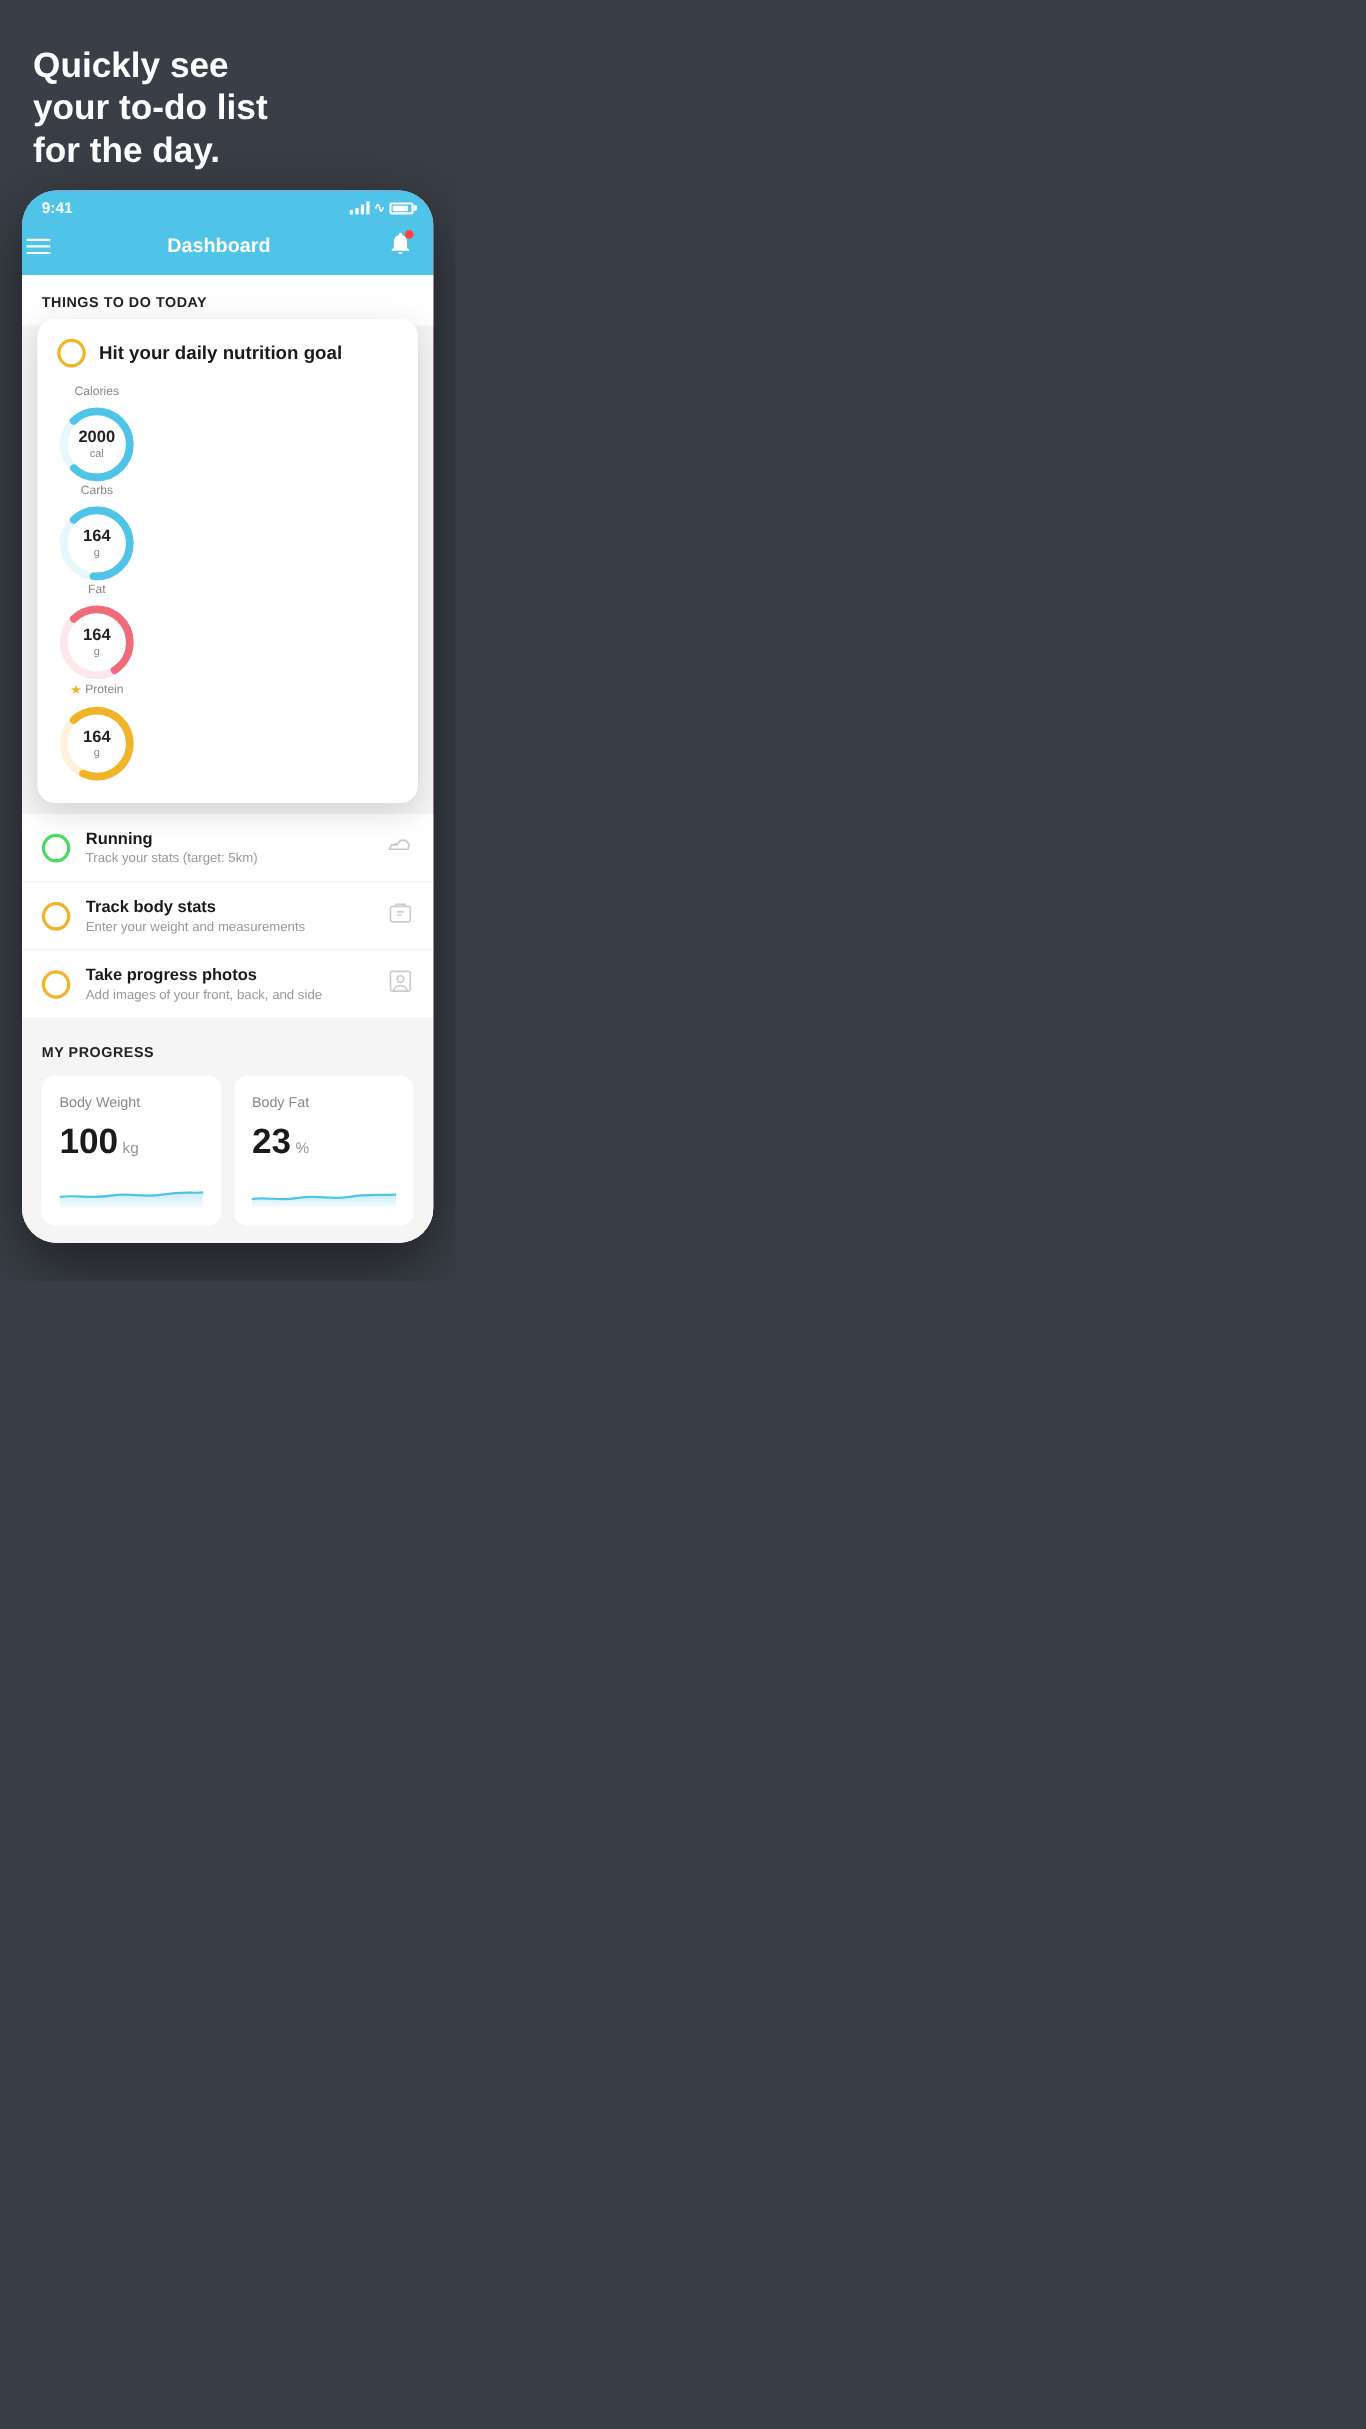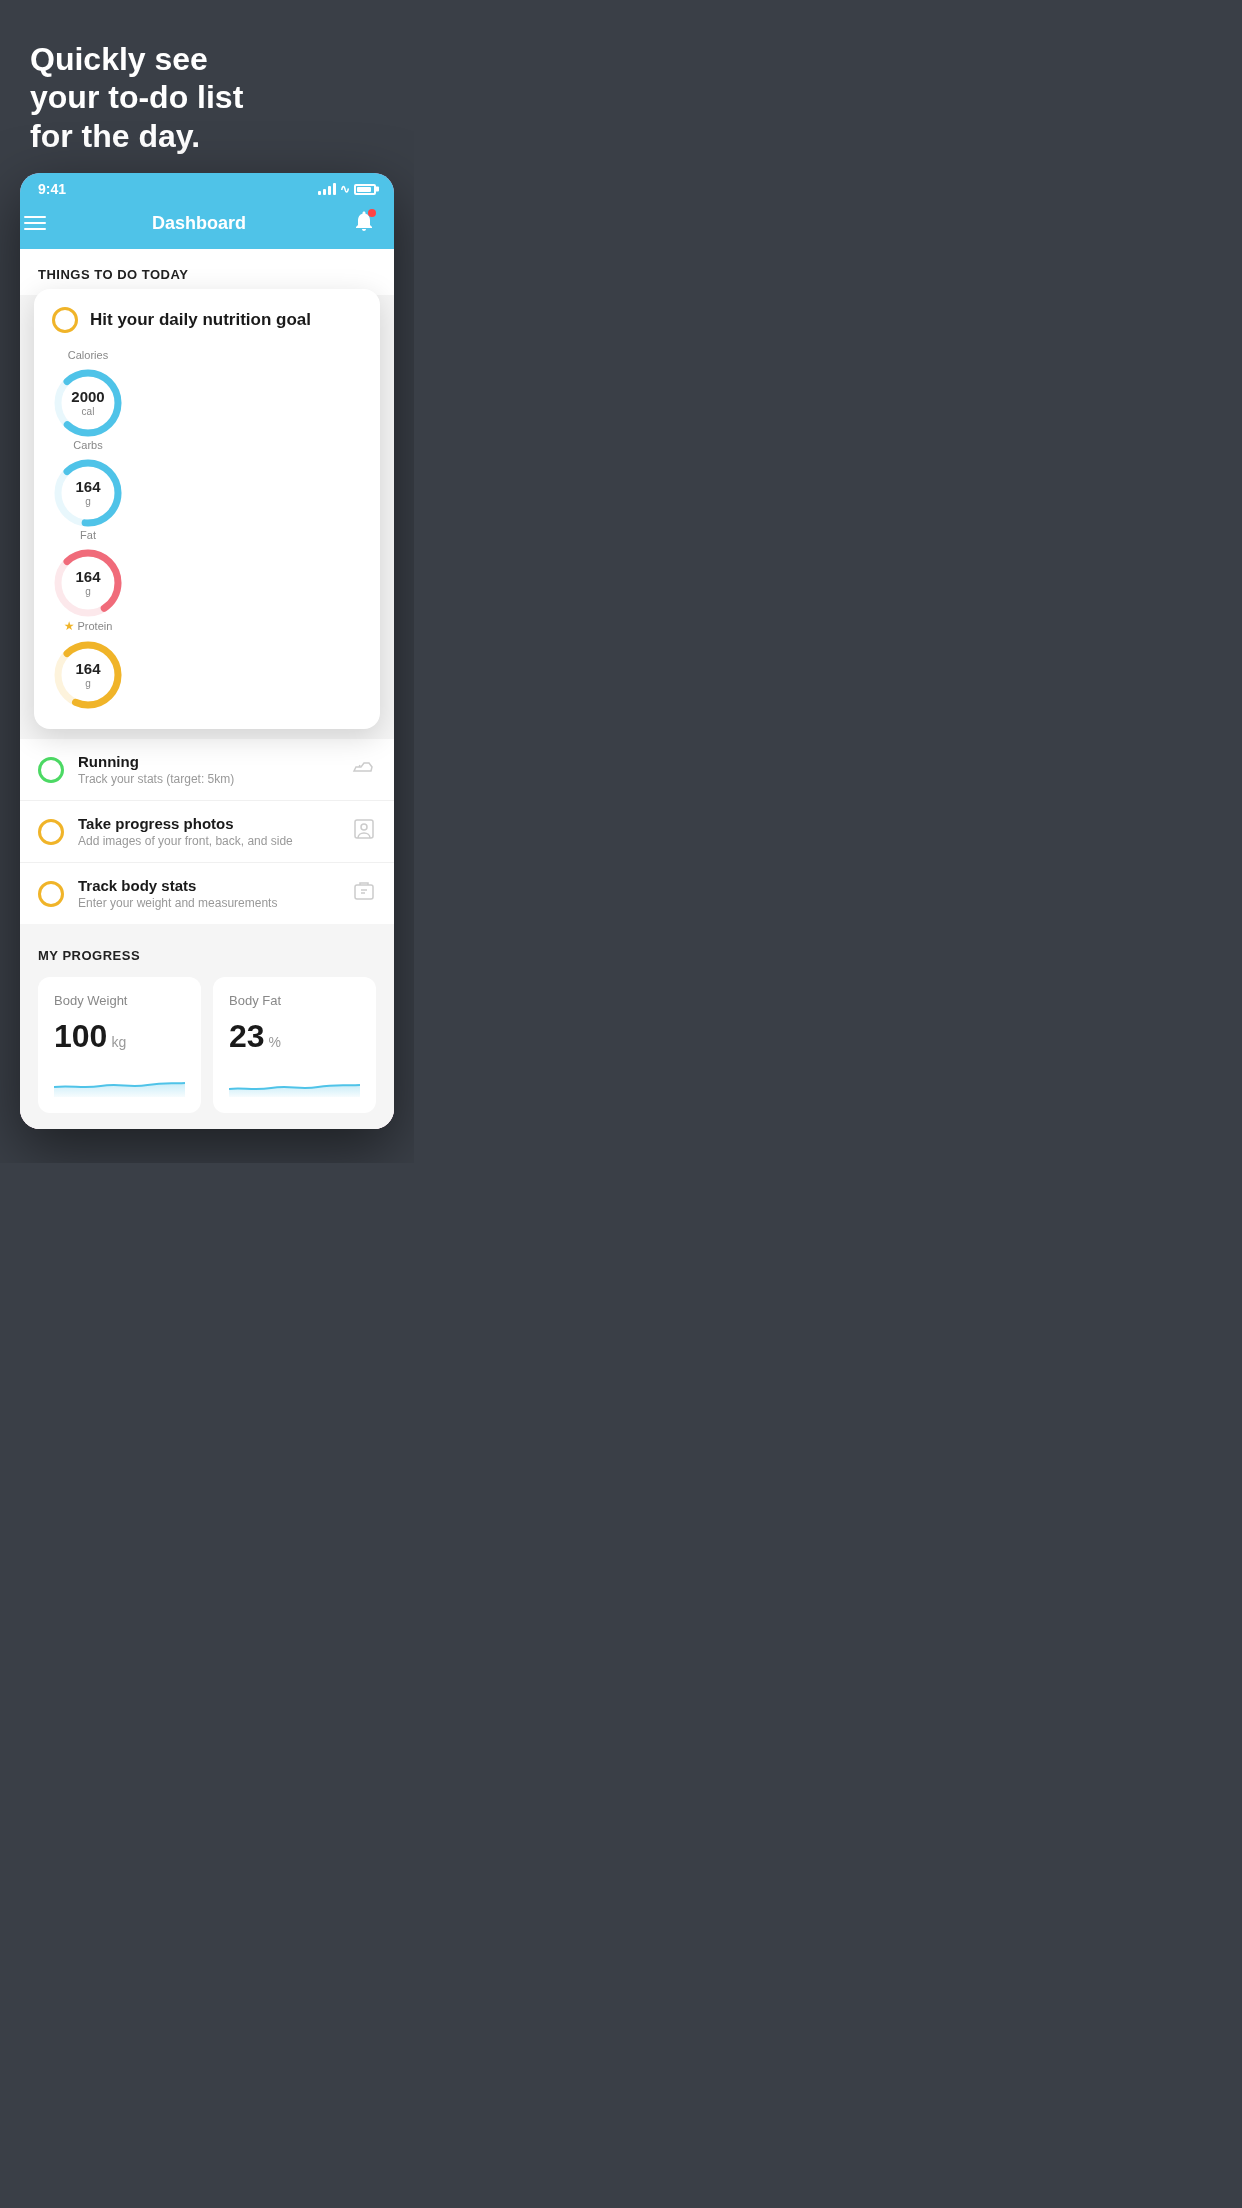--- a/index.html
+++ b/index.html
@@ -20,21 +20,21 @@
       color: #ffffff;
       font-size: 32px;
       font-weight: 800;
       line-height: 1.2;
       margin-bottom: 18px;
       padding-left: 10px;
     }
     
     .phone-mockup {
       background: #f9a8d4;
-      border-radius: 20px;
+      border-radius: 32px;
       overflow: hidden;
       box-shadow: 0 20px 60px rgba(0,0,0,0.5);
       position: relative;
       width: 100%;
       max-width: 374px;
       margin: 4px auto;
     }
     
     .status-bar {
       background: #4fc3e8;
@@ -382,43 +382,43 @@
             <svg width="24" height="24" viewBox="0 0 24 24" fill="none" stroke="#ccc" stroke-width="1.5">
               <path d="M2 16l2-4h5l3-4h5l3 4-1 4H2z"></path>
               <path d="M7 12l1-2"></path>
             </svg>
           </div>
         </div>
 
         <div class="todo-item">
           <div class="todo-circle yellow"></div>
           <div class="todo-text">
+            <div class="todo-name">Track body stats</div>
+            <div class="todo-sub">Enter your weight and measurements</div>
+          </div>
+          <div class="todo-icon">
+            <svg width="24" height="24" viewBox="0 0 24 24" fill="none" stroke="#ccc" stroke-width="1.5">
+              <rect x="3" y="6" width="18" height="14" rx="2"></rect>
+              <path d="M8 6V4h8v2"></path>
+              <path d="M9 11h6M9 14h4"></path>
+            </svg>
+          </div>
+        </div>
+
+        <div class="todo-item">
+          <div class="todo-circle yellow"></div>
+          <div class="todo-text">
             <div class="todo-name">Take progress photos</div>
             <div class="todo-sub">Add images of your front, back, and side</div>
           </div>
           <div class="todo-icon">
             <svg width="24" height="24" viewBox="0 0 24 24" fill="none" stroke="#ccc" stroke-width="1.5">
               <rect x="3" y="3" width="18" height="18" rx="2"></rect>
               <circle cx="12" cy="10" r="3"></circle>
               <path d="M6 21c0-3 2.7-5 6-5s6 2 6 5"></path>
-            </svg>
-          </div>
-        </div>
-
-        <div class="todo-item">
-          <div class="todo-circle yellow"></div>
-          <div class="todo-text">
-            <div class="todo-name">Track body stats</div>
-            <div class="todo-sub">Enter your weight and measurements</div>
-          </div>
-          <div class="todo-icon">
-            <svg width="24" height="24" viewBox="0 0 24 24" fill="none" stroke="#ccc" stroke-width="1.5">
-              <rect x="3" y="6" width="18" height="14" rx="2"></rect>
-              <path d="M8 6V4h8v2"></path>
-              <path d="M9 11h6M9 14h4"></path>
             </svg>
           </div>
         </div>
 
       </div>
 
       <div class="progress-section">
         <div class="progress-title">MY PROGRESS</div>
         <div class="progress-cards">
 

